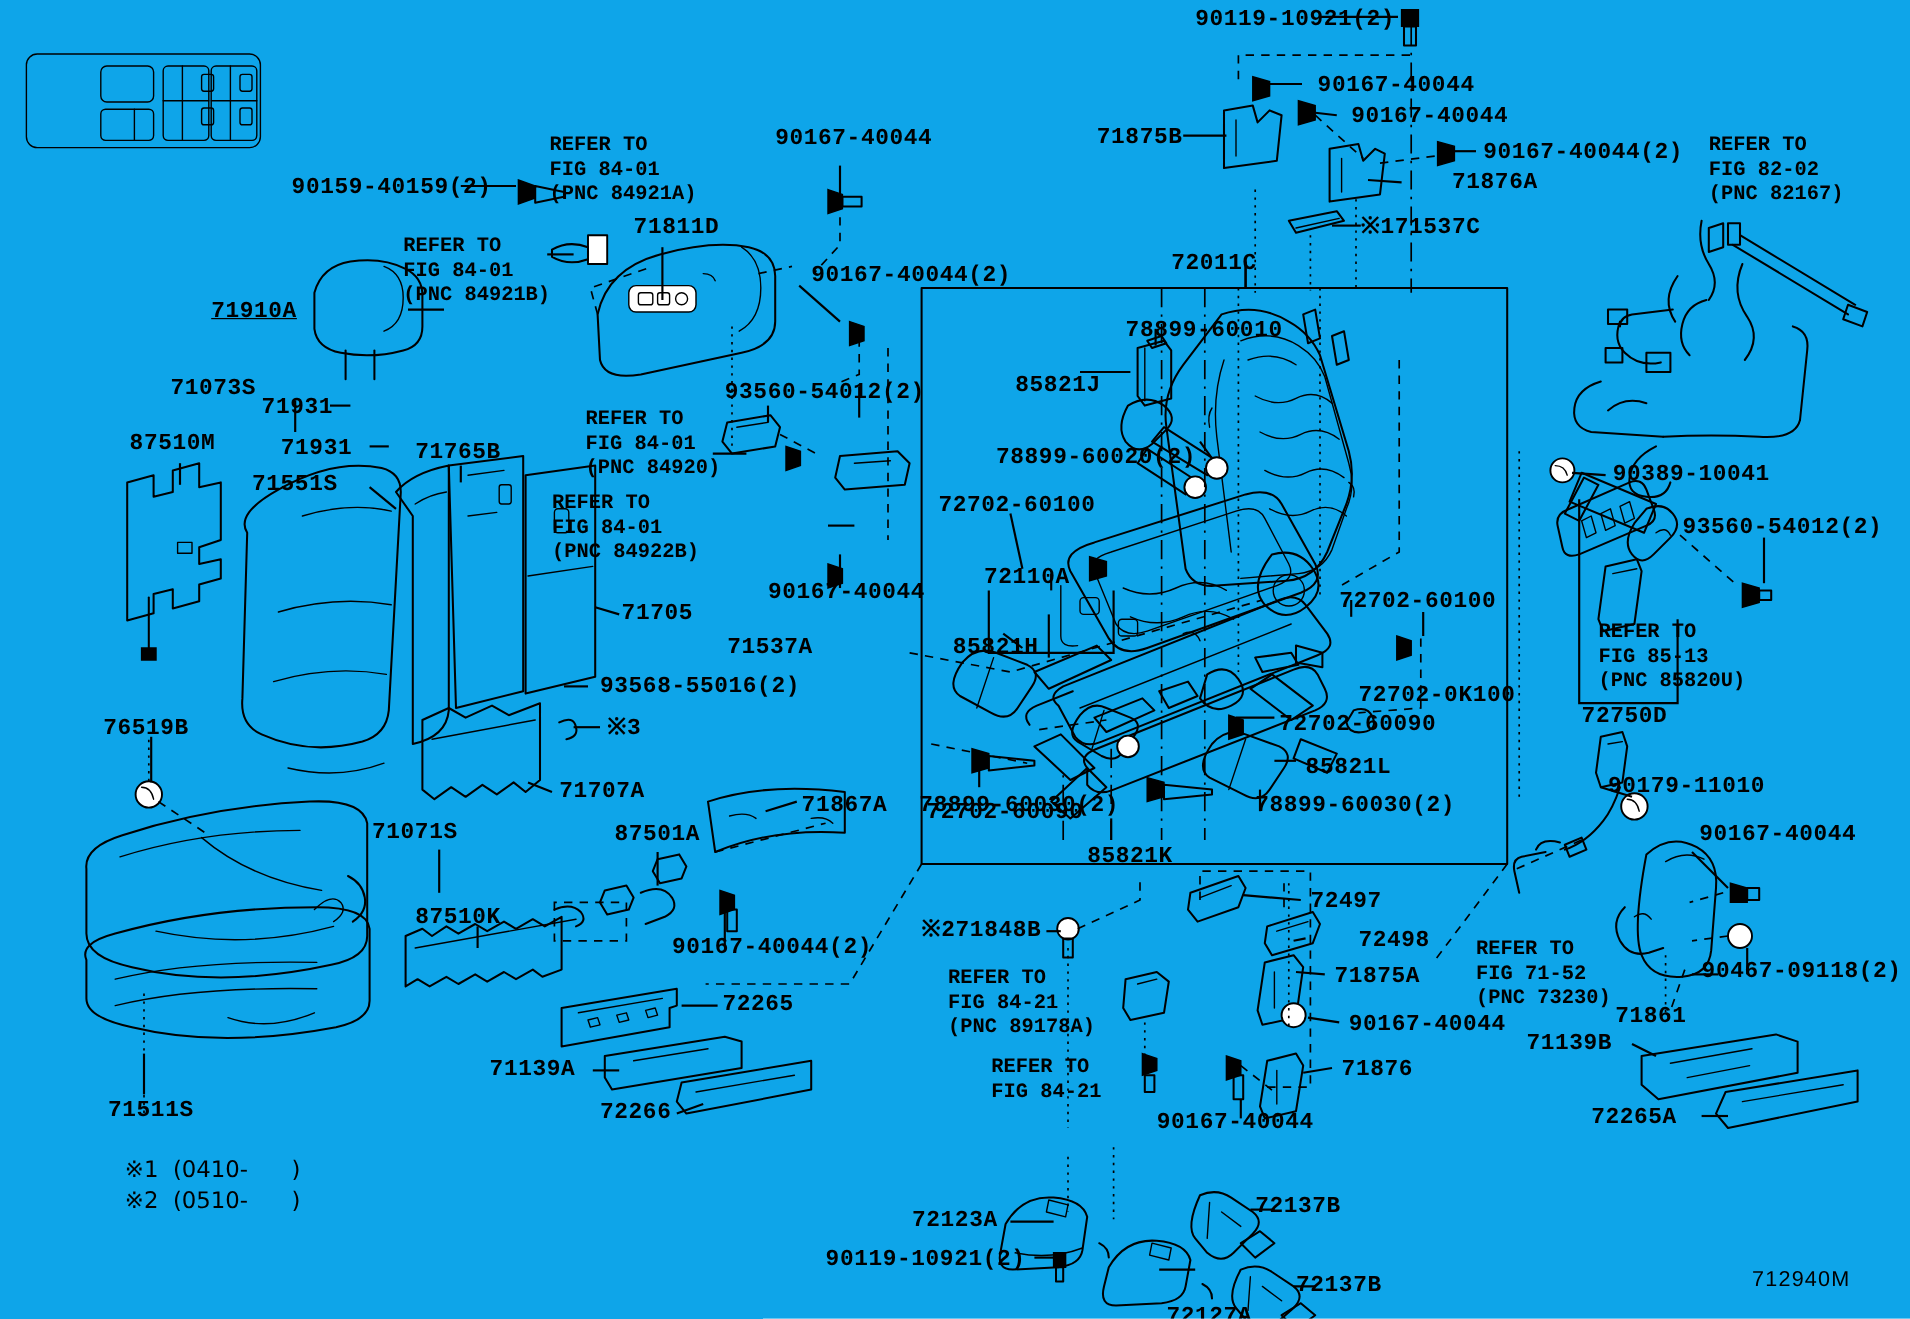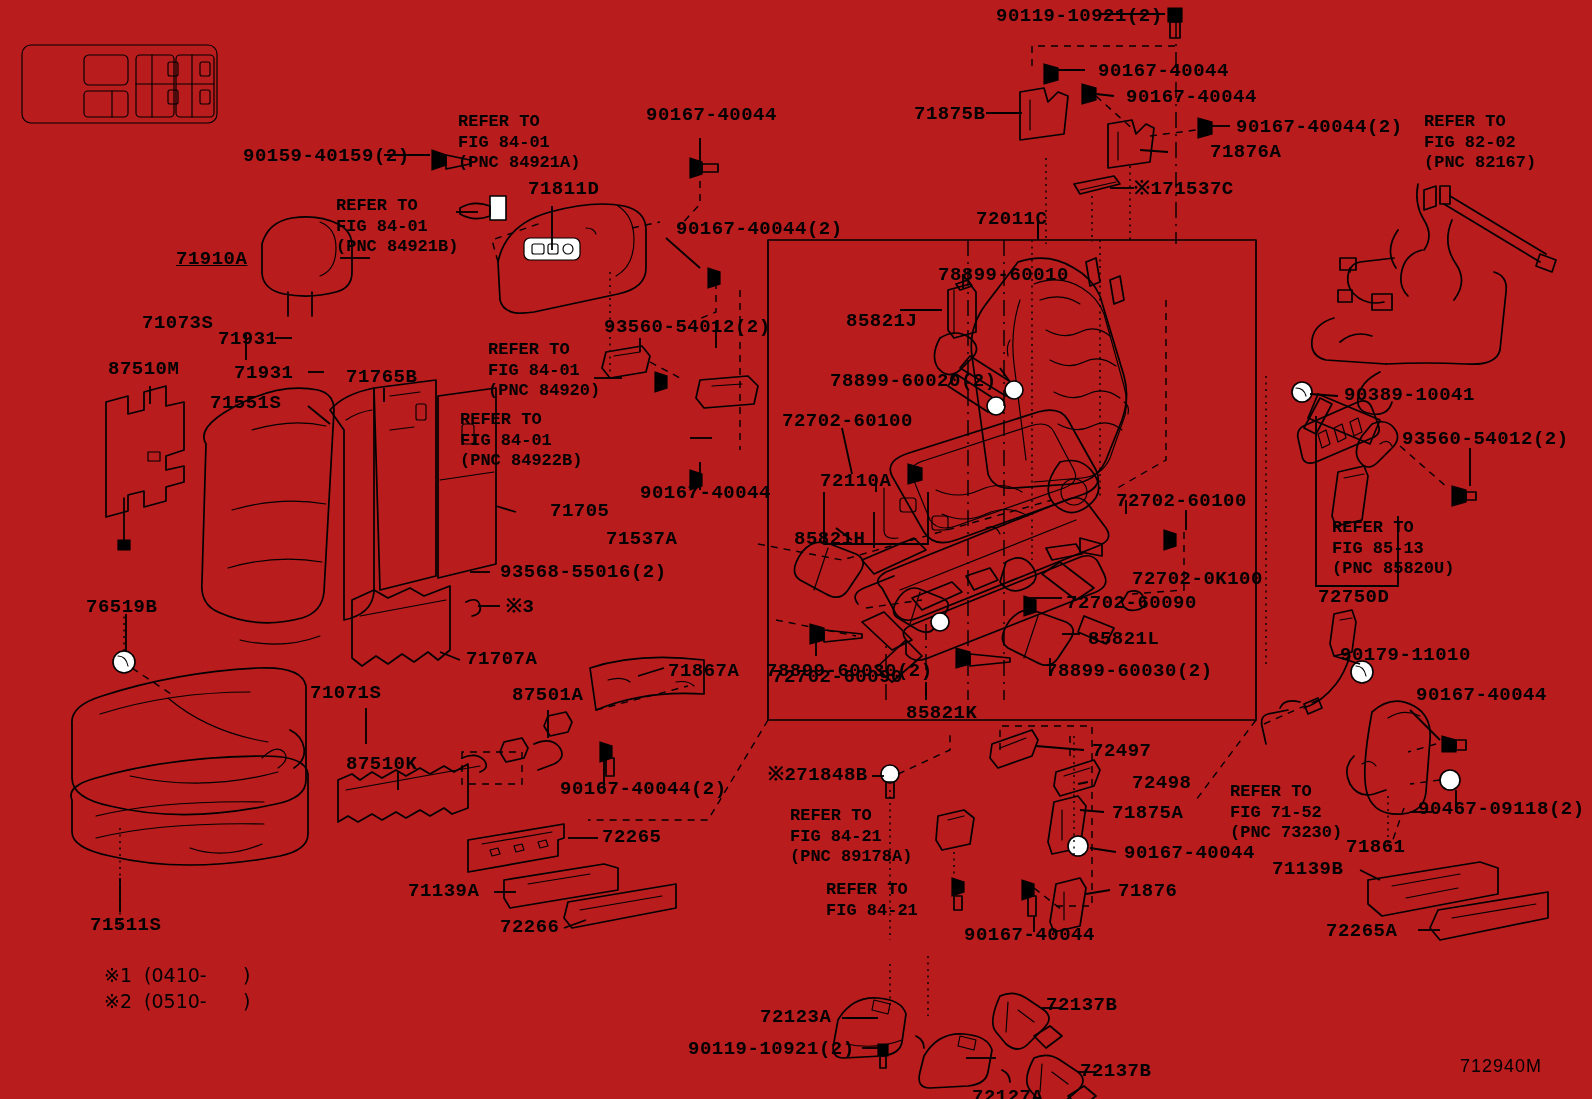--- a/index.html
+++ b/index.html
@@ -5,21 +5,21 @@
 <style>
   html,body{margin:0;padding:0;background:#ffffff;}
   body{
     font-family:"Liberation Mono","DejaVu Sans Mono",monospace;
     color:#000;
   }
   #sheet{
     position:relative;
     width:1592px;
     height:1099px;
-    background:#b91c1c;
+    background:#0ea5e9;
     overflow:hidden;
   }
   .lbl{
     position:absolute;
     font-family:"Liberation Mono","DejaVu Sans Mono",monospace;
     font-weight:bold;
     font-size:19px;
     letter-spacing:0.5px;
     white-space:pre;
     color:#000;
@@ -545,21 +545,21 @@
   <div class="lbl" style="left:108px;top:358px;">87510M</div>
   <div class="lbl" style="left:218px;top:328px;">71931</div>
   <div class="lbl" style="left:234px;top:362px;">71931</div>
   <div class="lbl" style="left:346px;top:366px;">71765B</div>
   <div class="lbl" style="left:210px;top:392px;">71551S</div>
 
   <div class="lbl refer" style="left:488px;top:340px;"><span>REFER TO</span><br><span>FIG 84-01</span><br><span>(PNC 84920)</span></div>
   <div class="lbl refer" style="left:460px;top:410px;"><span>REFER TO</span><br><span>FIG 84-01</span><br><span>(PNC 84922B)</span></div>
 
   <div class="lbl" style="left:604px;top:316px;">93560-54012(2)</div>
-  <div class="lbl" style="left:518px;top:500px;margin-left:32px;">71705</div>
+  <div class="lbl" style="left:518px;top:500px;">71705</div>
   <div class="lbl" style="left:640px;top:482px;">90167-40044</div>
   <div class="lbl" style="left:606px;top:528px;">71537A</div>
   <div class="lbl" style="left:500px;top:561px;">93568-55016(2)</div>
   <div class="lbl" style="left:506px;top:596px;">※3</div>
   <div class="lbl" style="left:86px;top:596px;">76519B</div>
   <div class="lbl" style="left:466px;top:648px;">71707A</div>
   <div class="lbl" style="left:310px;top:682px;">71071S</div>
   <div class="lbl" style="left:346px;top:753px;">87510K</div>
   <div class="lbl" style="left:512px;top:684px;">87501A</div>
   <div class="lbl" style="left:668px;top:660px;">71867A</div>

